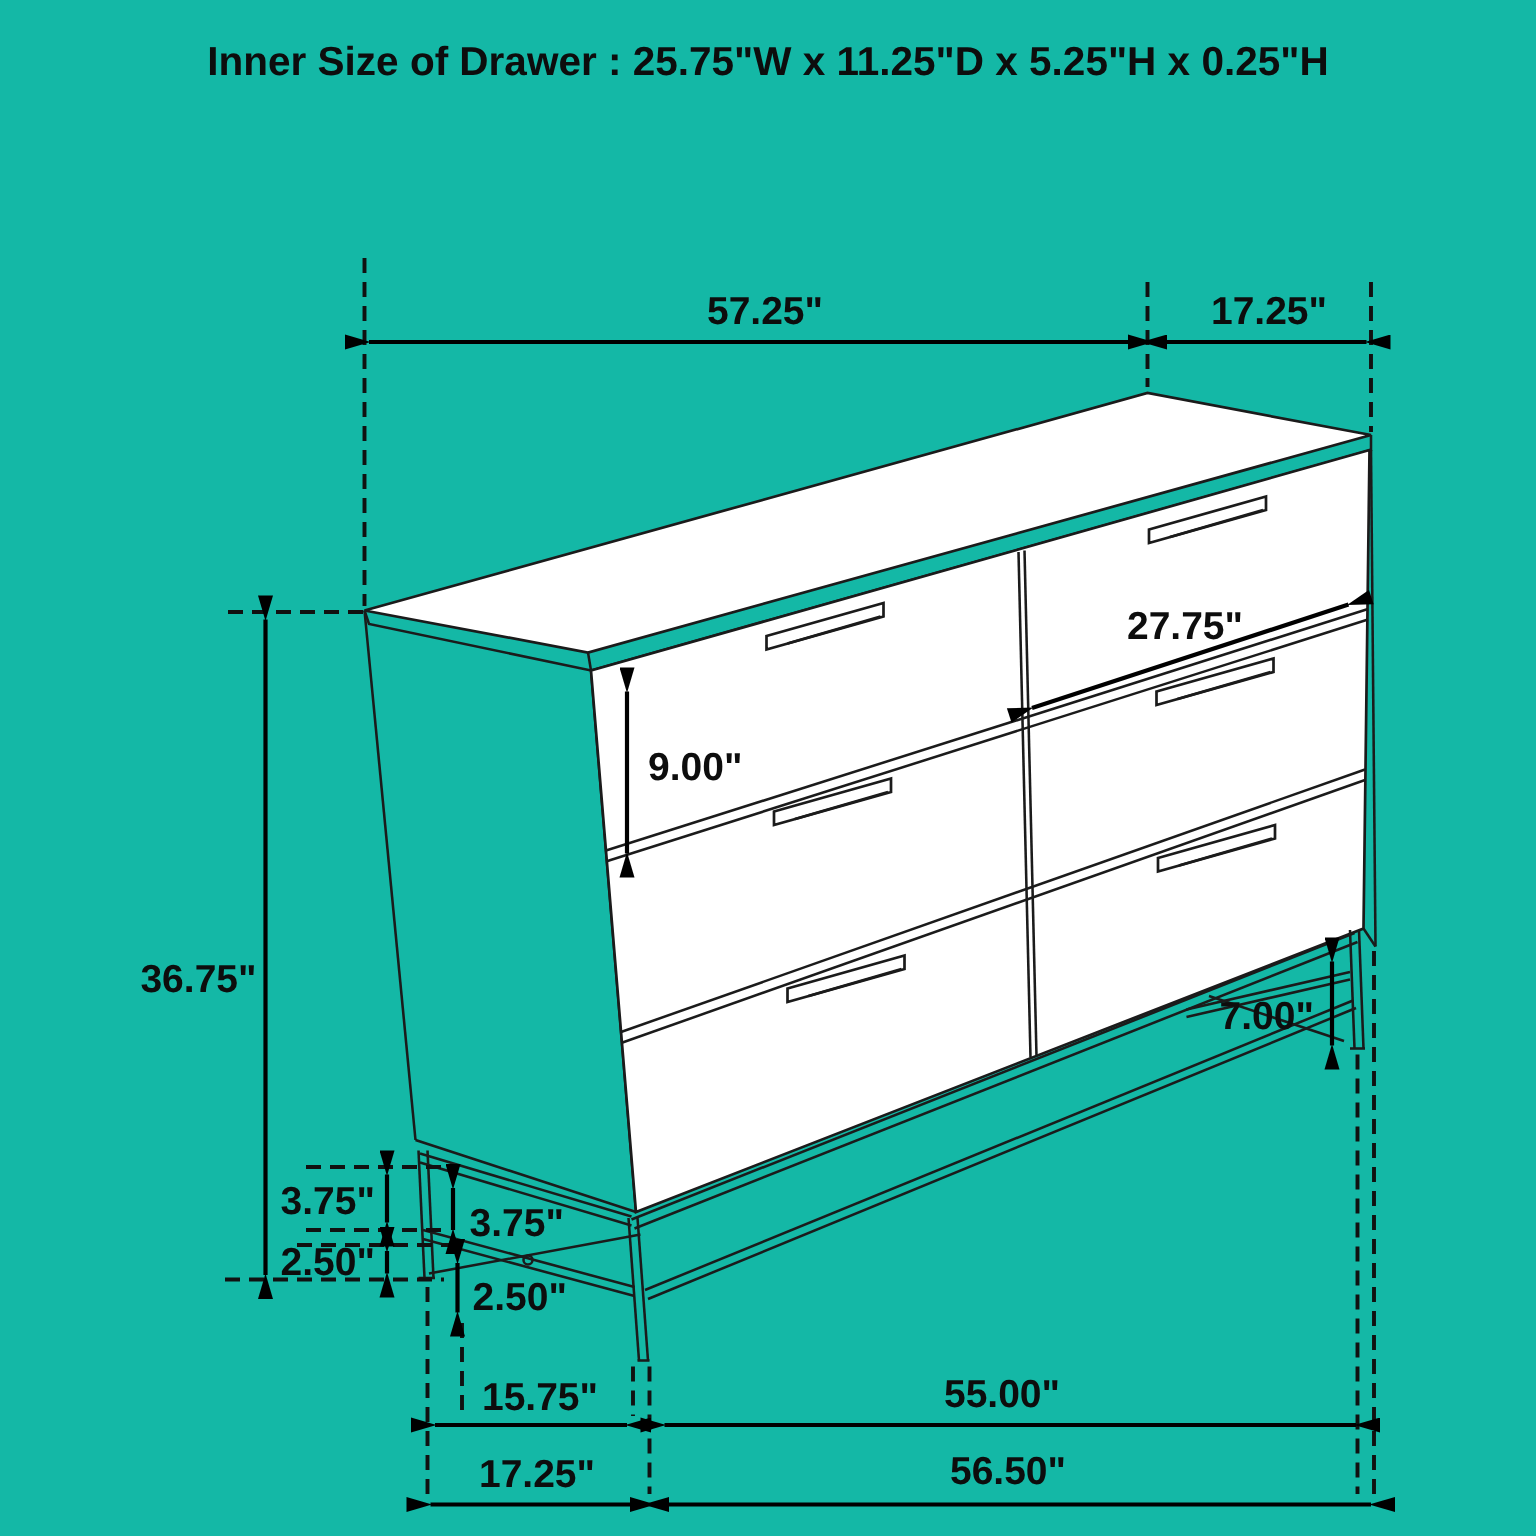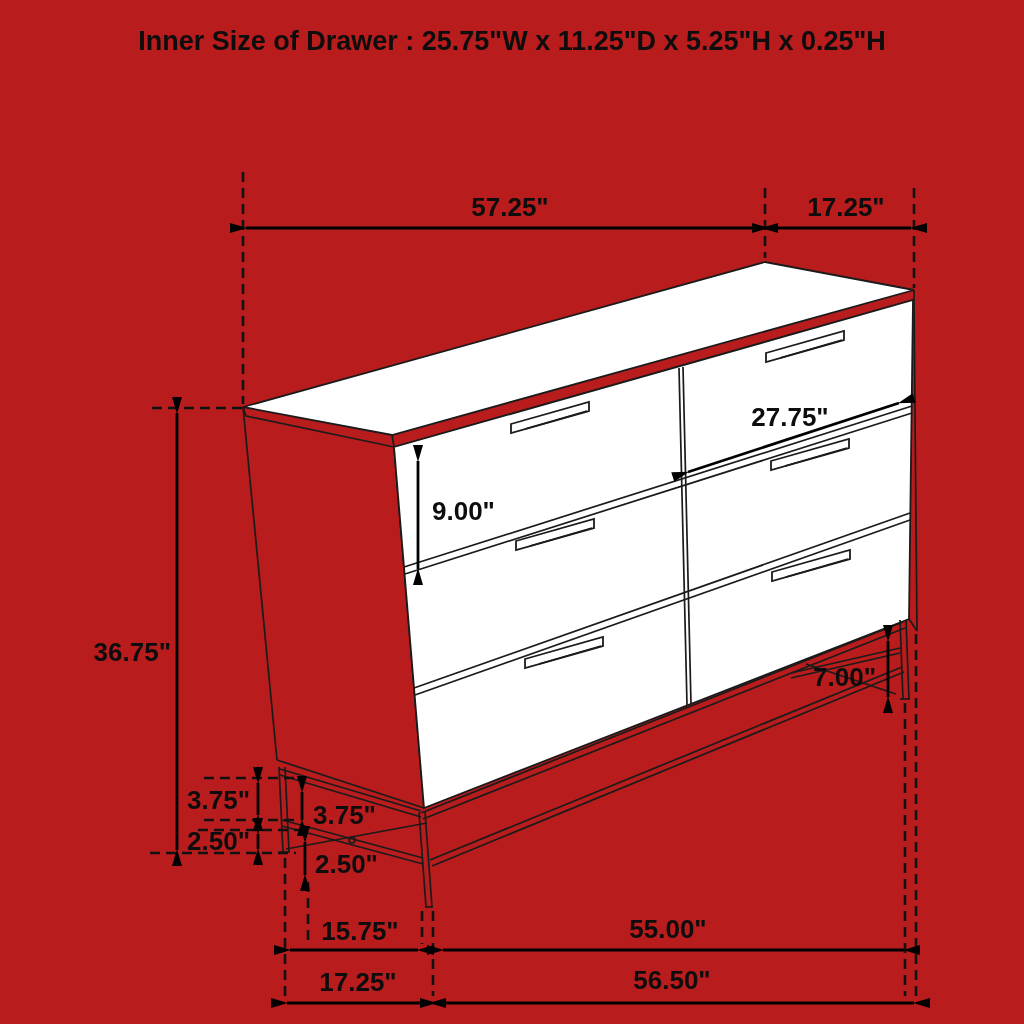--- a/index.html
+++ b/index.html
@@ -1,16 +1,16 @@
 <!DOCTYPE html>
 <html><head>
 <meta charset="utf-8">
 <style>
   html,body{margin:0;padding:0;background:#ffffff;}
-  .page{position:relative;width:1024px;height:1024px;background:#b91c1c;overflow:hidden;
+  .page{position:relative;width:1024px;height:1024px;background:#14b8a6;overflow:hidden;
         font-family:"Liberation Sans",sans-serif;}
   .title{position:absolute;top:26px;left:0;width:1024px;text-align:center;
          font-size:27px;font-weight:bold;color:#0d0d0d;letter-spacing:0px;}
   svg{position:absolute;top:0;left:0;}
   .ln{stroke:#1b1b1b;stroke-width:1.7;fill:none;}
   .face{stroke:#1b1b1b;stroke-width:1.8;fill:#ffffff;}
   .dim{stroke:#000000;stroke-width:2.8;fill:none;}
   .ext{stroke:#111111;stroke-width:2.6;fill:none;stroke-dasharray:10 6;}
   .dimtxt{font-family:"Liberation Sans",sans-serif;font-size:26px;font-weight:bold;fill:#0d0d0d;}
 </style>

